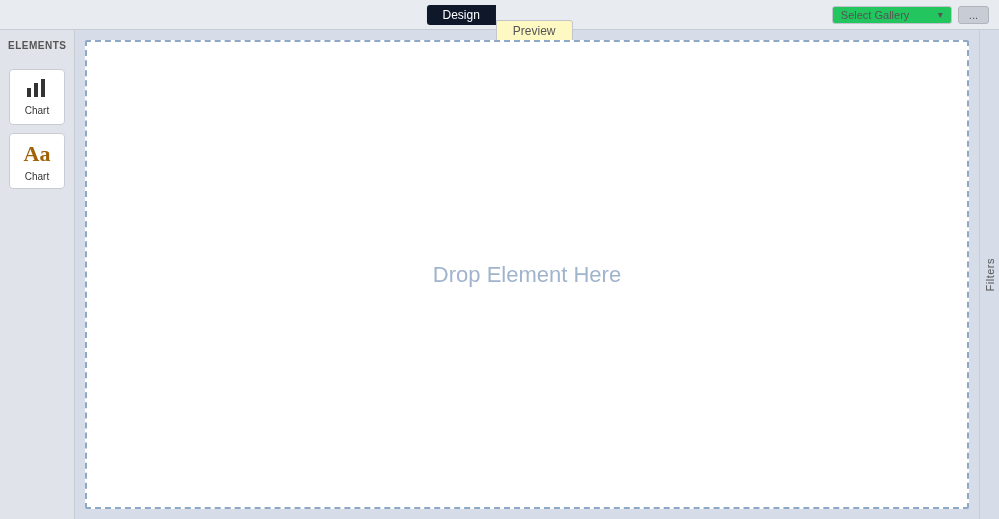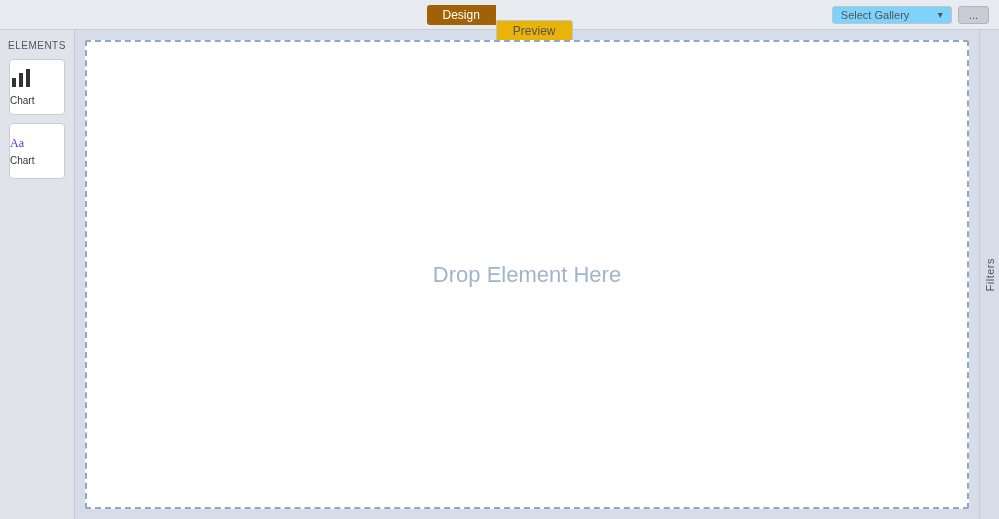--- a/index.html
+++ b/index.html
@@ -33,35 +33,35 @@
       transform: translateX(-50%);
     }
     .tab-btn {
       padding: 3px 16px;
       font-size: 12px;
       cursor: pointer;
       border: none;
       outline: none;
     }
     .tab-btn.active {
-      background: #a16207;
+      background: #0f172a;
       color: white;
       border-radius: 3px 0 0 3px;
     }
     .tab-btn.inactive {
-      background: #eab308;
+      background: #fef9c3;
       color: #555;
       border-radius: 0 3px 3px 0;
       border: 1px solid #c0c5cc;
       margin-top: 32px;
     }
     .gallery-dropdown {
       display: flex;
       align-items: center;
-      background: #7dd3fc;
+      background: #22c55e;
       border: 1px solid #c0c5cc;
       border-radius: 3px;
       padding: 2px 8px;
       font-size: 11px;
       color: #555;
       cursor: pointer;
       min-width: 120px;
       justify-content: space-between;
     }
     .gallery-arrow {
@@ -99,54 +99,55 @@
       flex-direction: column;
       align-items: center;
       padding: 10px 8px;
       gap: 8px;
       flex-shrink: 0;
       border-right: 1px solid #c8cdd5;
     }
     .sidebar-label {
       font-size: 10px;
       color: #555;
-      font-weight: normal;
+      font-weight: bold;
       text-transform: uppercase;
       letter-spacing: 0.5px;
-      margin-bottom: 0;
+      margin-bottom: 10px;
       align-self: flex-start;
     }
     .element-tile {
       width: 56px;
       height: 56px;
       background: white;
       border: 1px solid #c8cdd5;
       border-radius: 4px;
       display: flex;
       flex-direction: column;
+      align-items: center;
       justify-content: center;
       cursor: pointer;
       gap: 4px;
     }
     .element-tile-icon {
       font-size: 20px;
       line-height: 1;
     }
     .element-tile-label {
       font-size: 10px;
       color: #333;
     }
     .chart-icon-svg {
       width: 24px;
       height: 20px;
     }
     .text-icon {
-      font-size: 12px;
-      font-weight: normal;
-      color: #6d28d9;
+      font-size: 22px;
+      font-weight: bold;
+      color: #a16207;
       font-family: serif;
     }
 
     
     .canvas-area {
       flex: 1;
       display: flex;
       align-items: stretch;
       justify-content: stretch;
       padding: 10px;

